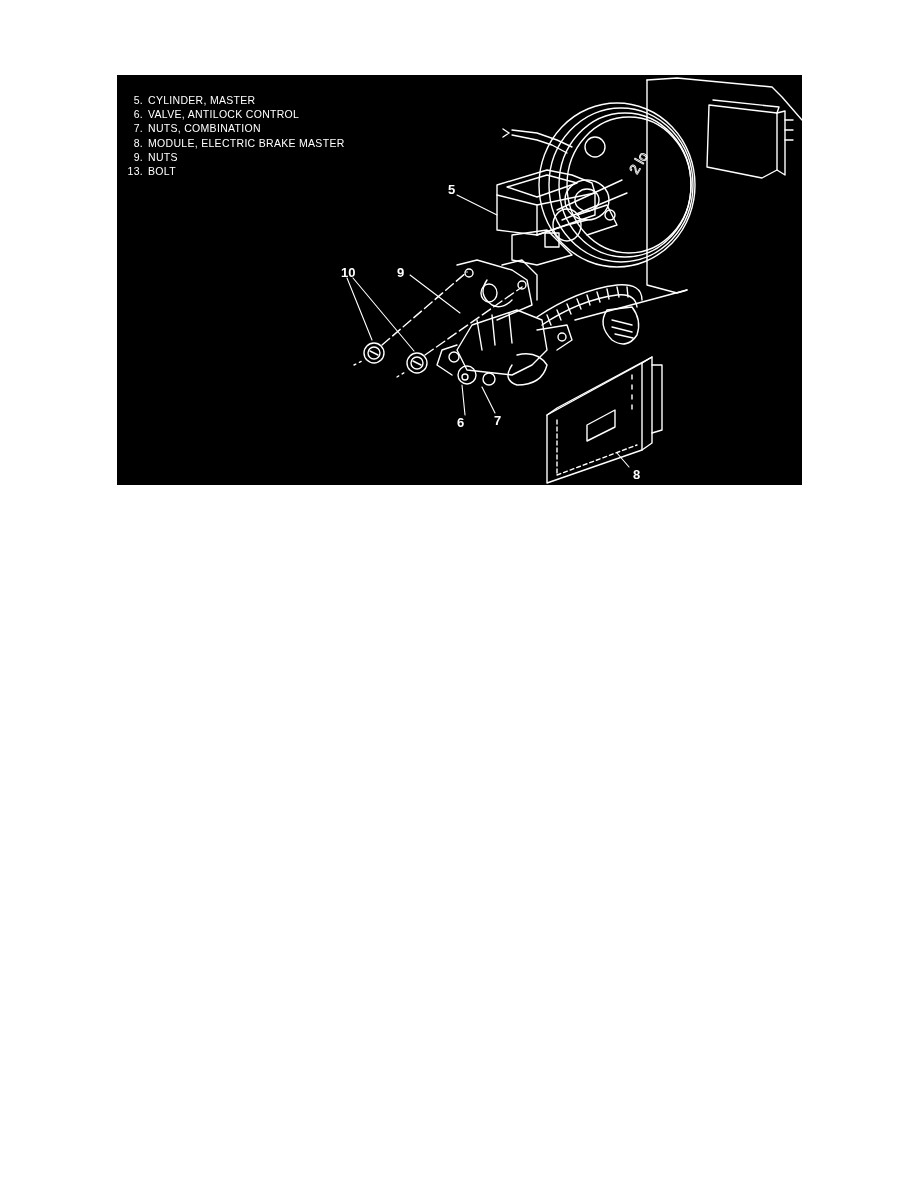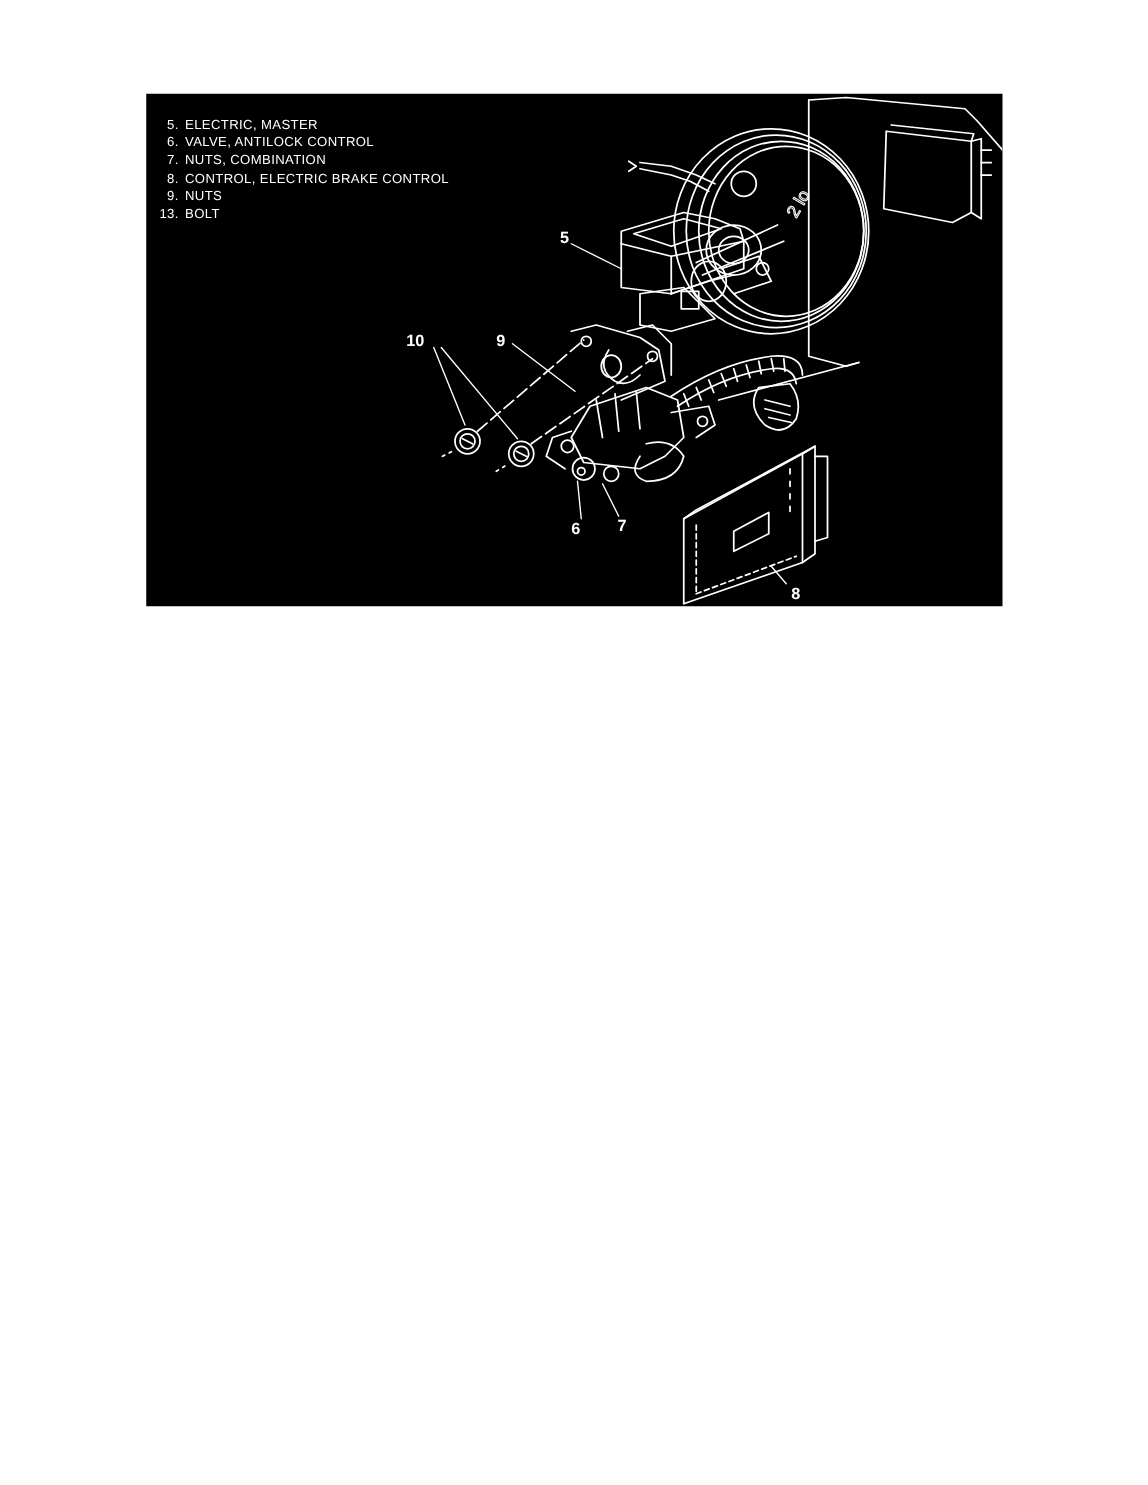--- a/index.html
+++ b/index.html
@@ -170,43 +170,43 @@
       <path d="M293 200 L343 238"></path>
       <path d="M345 310 L348 340"></path>
       <path d="M365 312 L378 338"></path>
       <path d="M500 378 L512 392"></path>
     </g>
   </svg>
 
   <div class="legend">
     <div class="legend-row">
       <span class="legend-num">5.</span>
-      <span>ELECTRIC, MASTER</span>
+      <span>CYLINDER, MASTER</span>
     </div>
     <div class="legend-row">
       <span class="legend-num">6.</span>
       <span>VALVE, ANTILOCK CONTROL</span>
     </div>
     <div class="legend-row">
       <span class="legend-num">7.</span>
       <span>NUTS, COMBINATION</span>
     </div>
     <div class="legend-row">
       <span class="legend-num">8.</span>
-      <span>CONTROL, ELECTRIC BRAKE CONTROL</span>
+      <span>MODULE, ELECTRIC BRAKE MASTER</span>
     </div>
     <div class="legend-row">
       <span class="legend-num">9.</span>
       <span>NUTS</span>
     </div>
     <div class="legend-row">
       <span class="legend-num">13.</span>
       <span>BOLT</span>
     </div>
   </div>
 
   <span class="callout" style="left:331px; top:107px;">5</span>
   <span class="callout" style="left:340px; top:340px;">6</span>
   <span class="callout" style="left:377px; top:338px;">7</span>
   <span class="callout" style="left:516px; top:392px;">8</span>
   <span class="callout" style="left:280px; top:190px;">9</span>
-  <span class="callout" style="left:208px; top:190px;">10</span>
+  <span class="callout" style="left:224px; top:190px;">10</span>
 </div>
 
 </body></html>

